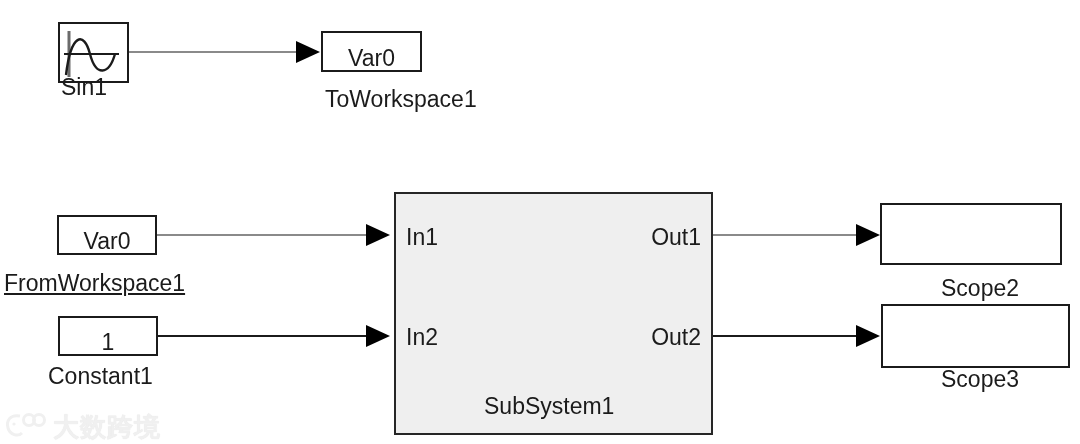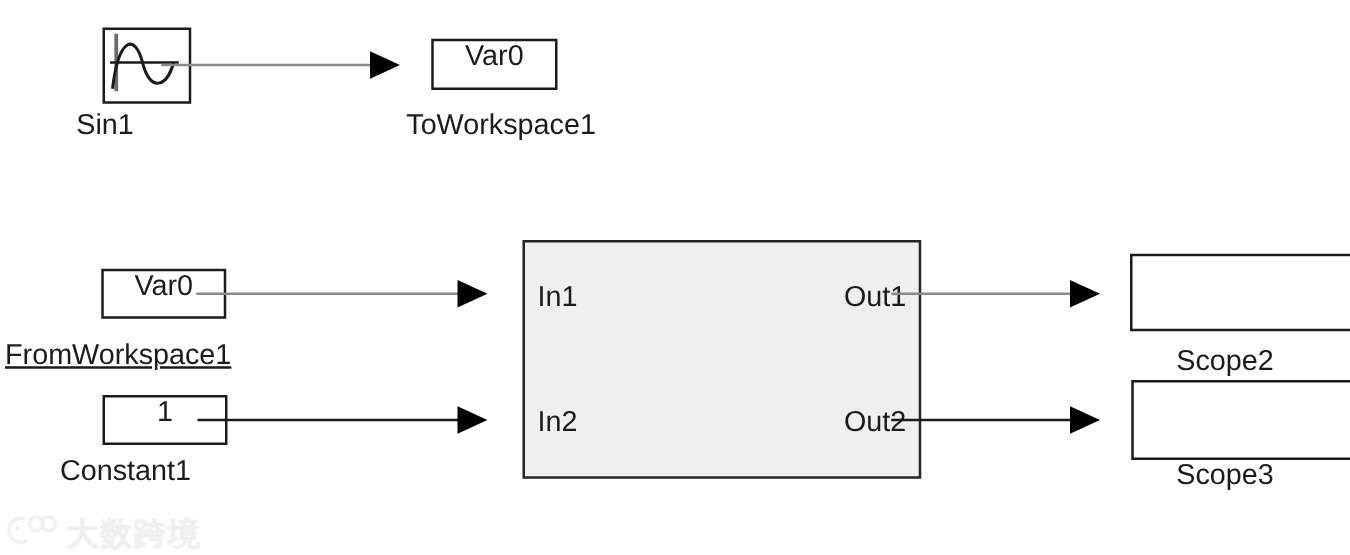--- a/index.html
+++ b/index.html
@@ -16,23 +16,22 @@
     overflow: hidden;
   }
 
   
   .block {
     position: absolute;
     box-sizing: border-box;
     border: 2px solid #1b1b1b;
     background: #ffffff;
     display: flex;
-    align-items: flex-start;
+    align-items: flex-end;
     justify-content: center;
-    margin-left: 24px;
   }
   .block-text {
     font-size: 23px;
     color: #1b1b1b;
     line-height: 1;
     white-space: nowrap;
   }
 
   
   .caption {
@@ -51,21 +50,21 @@
   #toworkspace1-block { left: 321px; top: 31px; width: 101px; height: 41px; }
 
   
   #fromworkspace1-block { left: 57px; top: 215px; width: 100px; height: 40px; }
 
   
   #constant1-block { left: 58px; top: 316px; width: 100px; height: 40px; }
 
   
   #subsystem1-block {
-    left: 394px; top: 192px; width: 319px; height: 191px;
+    left: 394px; top: 192px; width: 319px; height: 243px;
     background: #efefef;
     border: 2px solid #262626;
     display: block;
   }
   .port-label {
     position: absolute;
     font-size: 23px;
     color: #1b1b1b;
     line-height: 1;
     white-space: nowrap;
@@ -122,21 +121,21 @@
 
   <div class="block" id="sin1-block">
     <span>
       <svg width="63" height="53" viewBox="0 0 63 53" aria-hidden="true">
         <line x1="7" y1="3" x2="7" y2="49" stroke="#6b6b6b" stroke-width="3"></line>
         <line x1="2" y1="26" x2="57" y2="26" stroke="#1b1b1b" stroke-width="2"></line>
         <path d="M 4 47 C 9 5, 22 3, 28 26 C 34 49, 47 47, 53 26" fill="none" stroke="#1b1b1b" stroke-width="2.4"></path>
       </svg>
     </span>
   </div>
-  <div class="caption" style="left:61px; top:88px;">Sin1</div>
+  <div class="caption" style="left:61px; top:76px;">Sin1</div>
 
   <div class="wire wire-gray" style="left:129px; top:51px; width:173px;"></div>
   <div class="arrow" style="left:296px; top:41px;"></div>
 
   <div class="block" id="toworkspace1-block">
     <span class="block-text">Var0</span>
   </div>
   <div class="caption" style="left:285px; top:88px;margin-left:40px;">ToWorkspace1</div>
 
   <div class="block" id="fromworkspace1-block">
@@ -154,20 +153,21 @@
 
   <div class="wire wire-black" style="left:158px; top:335px; width:212px;"></div>
   <div class="arrow" style="left:366px; top:325px;"></div>
 
   <div class="block" id="subsystem1-block">
     <span class="port-label" id="port-in1">In1</span>
     <span class="port-label" id="port-in2">In2</span>
     <span class="port-label" id="port-out1">Out1</span>
     <span class="port-label" id="port-out2">Out2</span>
   </div>
+  <div class="caption" style="left:484px; top:395px;">SubSystem1</div>
 
   <div class="wire wire-gray" style="left:713px; top:234px; width:147px;"></div>
   <div class="arrow" style="left:856px; top:224px;"></div>
 
   <div class="wire wire-black" style="left:713px; top:335px; width:147px;"></div>
   <div class="arrow" style="left:856px; top:325px;"></div>
 
   <div class="block" id="scope2-block"></div>
   <div class="caption" style="left:941px; top:277px;">Scope2</div>
 

